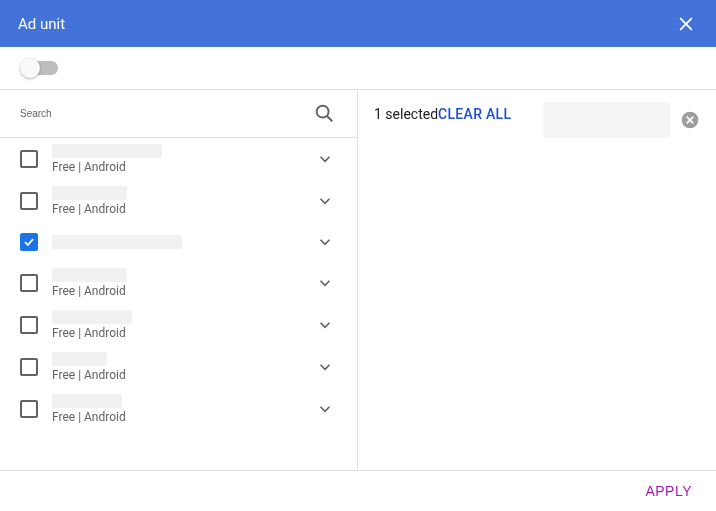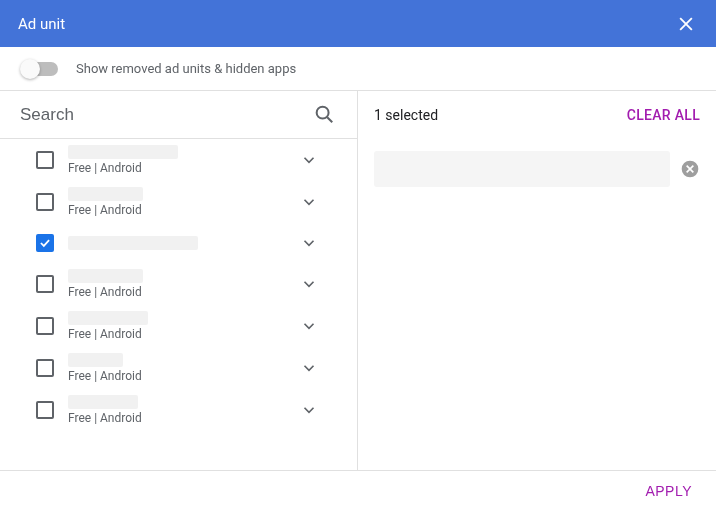--- a/index.html
+++ b/index.html
@@ -7,40 +7,40 @@
 .header { background: #4373d8; color: #fff; height: 47px; display: flex; align-items: center; padding: 0 18px; justify-content: space-between; }
 .header-title { font-size: 15px; font-weight: 400; }
 .close-icon { cursor: pointer; width: 24px; height: 24px; display: flex; align-items: center; justify-content: center; }
 .toggle-row { display: flex; align-items: center; padding: 14px 22px; border-bottom: 1px solid #e0e0e0; }
 .toggle { position: relative; width: 36px; height: 14px; background: #bdbdbd; border-radius: 10px; cursor: pointer; margin-right: 18px; }
 .toggle-knob { position: absolute; left: -2px; top: -3px; width: 20px; height: 20px; background: #fafafa; border-radius: 50%; box-shadow: 0 1px 3px rgba(0,0,0,0.3); }
 .toggle-label { font-size: 13px; color: #5f6368; }
 .content { flex: 1; display: flex; overflow: hidden; border-bottom: 1px solid #e0e0e0; }
 .left { width: 358px; border-right: 1px solid #e0e0e0; display: flex; flex-direction: column; }
 .search-row { display: flex; align-items: center; padding: 0 20px; height: 48px; border-bottom: 1px solid #e0e0e0; }
-.search-input { flex: 1; border: none; outline: none; font-size: 17px; color: #15803d; background: transparent; }
+.search-input { flex: 1; border: none; outline: none; font-size: 10px; color: #15803d; background: transparent; }
 .search-input::placeholder { color: #5f6368; }
 .search-icon { width: 24px; height: 24px; color: #5f6368; cursor: pointer; }
 .selectall-row { display: flex; align-items: center; padding: 10px 20px; gap: 14px; border-bottom: 1px solid #e0e0e0; }
 .checkbox-indeterminate { width: 18px; height: 18px; background: #1a73e8; border-radius: 2px; display: flex; align-items: center; justify-content: center; cursor: pointer; }
 .checkbox-indeterminate::after { content: ''; width: 10px; height: 2px; background: #fff; }
 .selectall-label { font-size: 14px; color: #202124; }
 .list { flex: 1; overflow-y: auto; }
-.list-item { display: flex; align-items: center; padding: 6px 36px; gap: 14px; min-height: 40px; }
+.list-item { display: flex; align-items: center; padding: 6px 20px; gap: 14px; min-height: 40px; }
 .checkbox { width: 18px; height: 18px; border: 2px solid #5f6368; border-radius: 2px; cursor: pointer; flex-shrink: 0; }
 .checkbox.checked { background: #1a73e8; border-color: #1a73e8; display: flex; align-items: center; justify-content: center; }
 .checkbox.checked svg { display: block; }
 .item-body { flex: 1; display: flex; flex-direction: column; gap: 2px; }
 .item-name { height: 14px; background: #f1f1f1; border-radius: 2px; }
 .item-sub { font-size: 12px; color: #5f6368; }
 .chevron { width: 24px; height: 24px; color: #5f6368; cursor: pointer; display: flex; align-items: center; justify-content: center; }
-.right { flex: 1; display: flex; flex-direction: column; }
+.right { flex: 1; display: flex; }
 .right-header { display: flex; align-items: center; justify-content: space-between; padding: 0 16px; height: 48px; border-bottom: 1px solid #fff; }
 .selected-count { font-size: 14px; color: #202124; }
-.clear-all { font-size: 14px; font-weight: 500; color: #a21caf; cursor: pointer; letter-spacing: 0.3px; }
+.clear-all { font-size: 14px; font-weight: 500; color: #1d4ed8; cursor: pointer; letter-spacing: 0.3px; }
 .selected-list { flex: 1; padding: 12px 16px; }
 .selected-item { display: flex; align-items: center; gap: 10px; }
 .selected-blur { flex: 1; height: 36px; background: #f5f5f5; border-radius: 3px; }
 .remove-icon { width: 20px; height: 20px; cursor: pointer; color: #9e9e9e; }
 .footer { display: flex; justify-content: flex-end; align-items: center; padding: 12px 24px; }
 .apply-btn { font-size: 14px; font-weight: 500; color: #a21caf; cursor: pointer; letter-spacing: 0.5px; background: none; border: none; }
 </style>
 </head>
 <body>
 
@@ -51,21 +51,20 @@
         <line x1="5" y1="5" x2="19" y2="19"></line>
         <line x1="19" y1="5" x2="5" y2="19"></line>
       </svg>
   </span>
 </div>
 
 <div class="toggle-row">
   <div class="toggle">
     <div class="toggle-knob"></div>
   </div>
-  <span class="toggle-label">Show removed ad units &amp; hidden apps</span>
 </div>
 
 <div class="content">
   <div class="left">
     <div class="search-row">
       <input class="search-input" placeholder="Search" style="">
       <span class="search-icon">
         <svg width="22" height="22" viewBox="0 0 24 24" fill="none" stroke="#5f6368" stroke-width="2.2">
             <circle cx="10.5" cy="10.5" r="6.5"></circle>
             <line x1="15.5" y1="15.5" x2="21" y2="21"></line>

